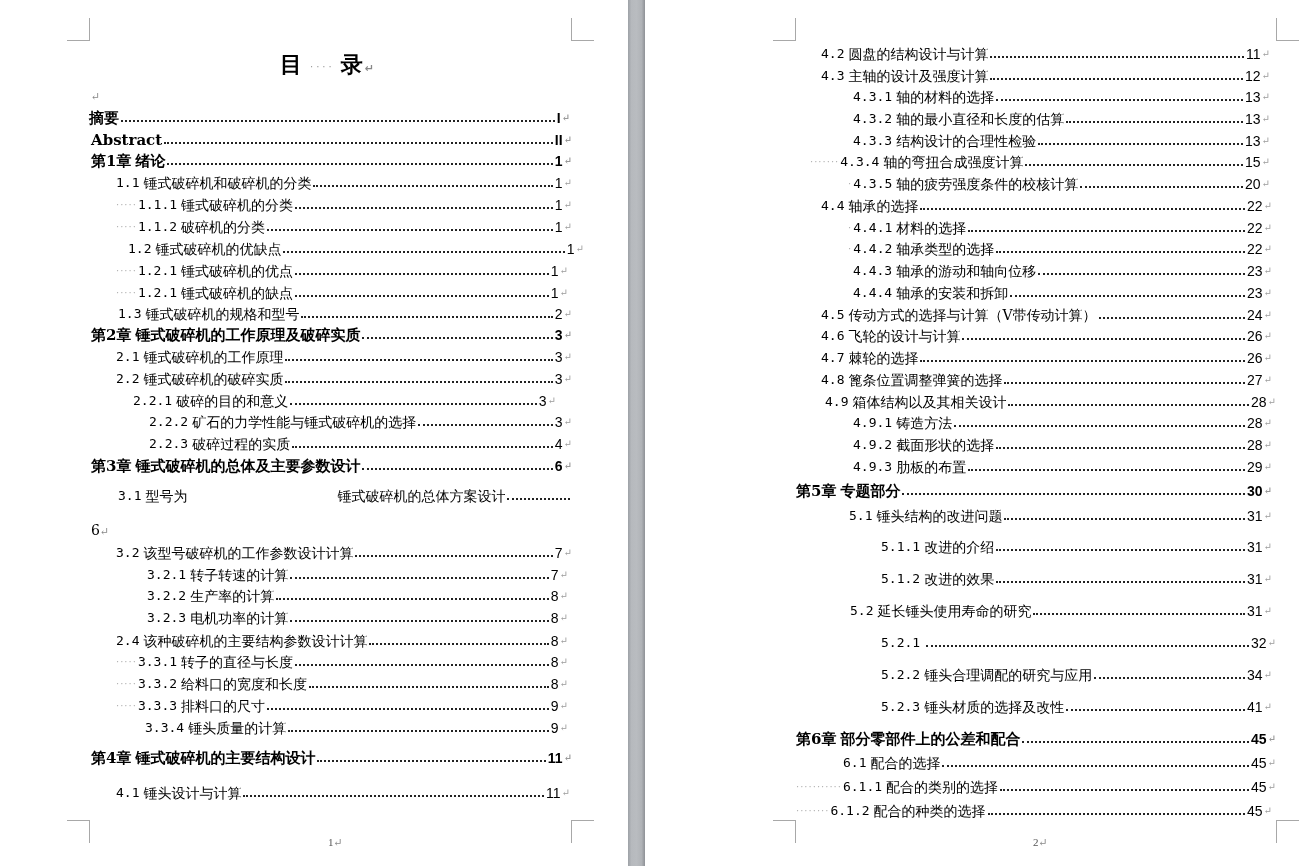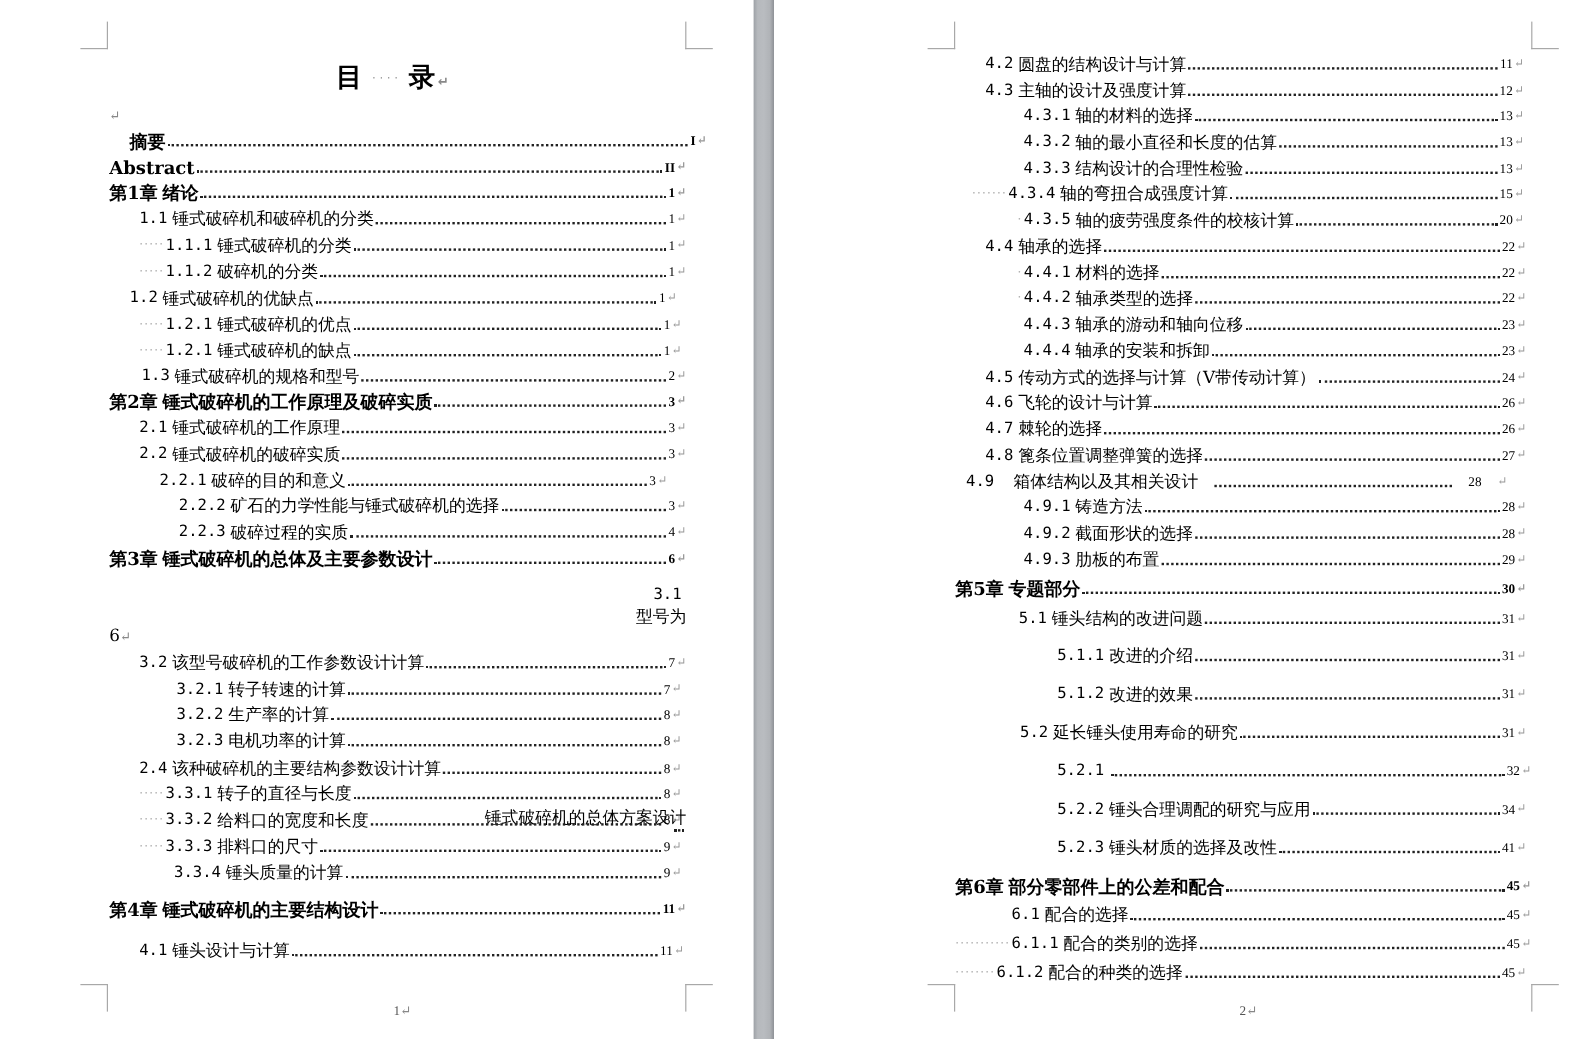--- a/index.html
+++ b/index.html
@@ -28,21 +28,21 @@
   }
   .toc-title .sep { color:#999; font-size:10px; letter-spacing:3px; font-weight:normal; vertical-align:middle; padding:0 6px; }
   .para { color:#888; font-size:11px; }
 
   .entry {
     position:absolute; display:flex; align-items:flex-end;
     font-size:14px; line-height:18px; height:18px; white-space:nowrap;
   }
   .entry .lead { flex:1 1 auto; border-bottom:2px dotted #222; margin:0 2px 5px 2px; min-width:8px; }
   .entry .num, .entry .label { flex:0 0 auto; }
-  .entry .pg { flex:0 0 auto; font-family:Liberation Serif, serif; font-size:11px; }
+  .entry .pg { flex:0 0 auto; font-family:Liberation Sans, sans-serif; font-size:14px; }
   .entry .ret { flex:0 0 auto; color:#999; font-size:10px; margin-left:1px; }
   .entry .pre { flex:0 0 auto; color:#aaa; letter-spacing:1px; font-size:10px; margin-right:1px; }
   .entry.bold { font-weight:bold; font-size:15px; }
   .entry .num { font-family:"DejaVu Sans Mono","Liberation Mono",monospace; font-size:13px; margin-right:4px; }
   .entry.bold .num { font-family:"DejaVu Serif","Liberation Serif",serif; font-size:15px; }
 
   .page-num {
     position:absolute; font-size:11px; color:#555;
     font-family:"Liberation Serif","DejaVu Serif",serif;
   }
@@ -56,21 +56,21 @@
   <div class="corner c-tr" style="left:571px;top:18px;"></div>
   <div class="corner c-bl" style="left:67px;top:820px;"></div>
   <div class="corner c-br" style="left:571px;top:820px;"></div>
 
   <div class="toc-title" style="left:280px;top:50px;">
     <span>目</span><span class="sep">····</span><span>录</span><span class="para">↵</span>
   </div>
   <div class="para" style="position:absolute;left:91px;top:90px;">↵</div>
 
   <div id="left-entries">
-      <div class="entry bold" style="left: 108px; top: 109px; width: 481px; align-items: flex-end;">
+      <div class="entry bold" style="left: 89px; top: 109px; width: 481px; align-items: flex-end;">
         <span class="label">摘要</span>
         <span class="lead"></span>
         <span class="pg">I</span>
         <span class="ret">↵</span>
       </div>
       <div class="entry bold" style="left: 91px; top: 131px; width: 481px;">
         <span class="label">Abstract</span>
         <span class="lead"></span>
         <span class="pg">II</span>
         <span class="ret">↵</span>
@@ -98,21 +98,21 @@
         <span class="ret">↵</span>
       </div>
       <div class="entry" style="left: 116px; top: 218px; width: 456px;">
         <span class="pre">·····</span>
         <span class="num">1.1.2</span>
         <span class="label">破碎机的分类</span>
         <span class="lead"></span>
         <span class="pg">1</span>
         <span class="ret">↵</span>
       </div>
-      <div class="entry" style="left: 108px; top: 240px; width: 456px;">
+      <div class="entry" style="left: 128px; top: 240px; width: 456px;">
         <span class="num">1.2</span>
         <span class="label">锤式破碎机的优缺点</span>
         <span class="lead"></span>
         <span class="pg">1</span>
         <span class="ret">↵</span>
       </div>
       <div class="entry" style="left: 116px; top: 262px; width: 452px;">
         <span class="pre">·····</span>
         <span class="num">1.2.1</span>
         <span class="label">锤式破碎机的优点</span>
@@ -177,21 +177,21 @@
         <span class="pg">4</span>
         <span class="ret">↵</span>
       </div>
       <div class="entry bold" style="left: 91px; top: 457px; width: 481px;">
         <span class="num">第3章</span>
         <span class="label">锤式破碎机的总体及主要参数设计</span>
         <span class="lead"></span>
         <span class="pg">6</span>
         <span class="ret">↵</span>
       </div>
-      <div class="entry" style="left: 118px; top: 487px; width: 454px; flex-direction: column;">
+      <div class="entry" style="left: 118px; top: 487px; width: 454px;">
         <span class="num">3.1</span>
         <span class="label">型号为</span>
         <span style="flex: 0 0 150px;"></span>
         <span class="label">锤式破碎机的总体方案设计</span>
         <span class="lead"></span>
       </div>
       <div class="loose-num" style="left: 91px; top: 522px;"><span>6</span><span class="para">↵</span></div>
       <div class="entry" style="left: 116px; top: 544px; width: 456px;">
         <span class="num">3.2</span>
         <span class="label">该型号破碎机的工作参数设计计算</span>
@@ -395,21 +395,21 @@
         <span class="pg">26</span>
         <span class="ret">↵</span>
       </div>
       <div class="entry" style="left: 176px; top: 371px; width: 451px;">
         <span class="num">4.8</span>
         <span class="label">篦条位置调整弹簧的选择</span>
         <span class="lead"></span>
         <span class="pg">27</span>
         <span class="ret">↵</span>
       </div>
-      <div class="entry" style="left: 160px; top: 393px; width: 451px; gap: 12px;">
+      <div class="entry" style="left: 180px; top: 393px; width: 451px;">
         <span class="num">4.9</span>
         <span class="label">箱体结构以及其相关设计</span>
         <span class="lead"></span>
         <span class="pg">28</span>
         <span class="ret">↵</span>
       </div>
       <div class="entry" style="left: 208px; top: 414px; width: 419px;">
         <span class="num">4.9.1</span>
         <span class="label">铸造方法</span>
         <span class="lead"></span>

